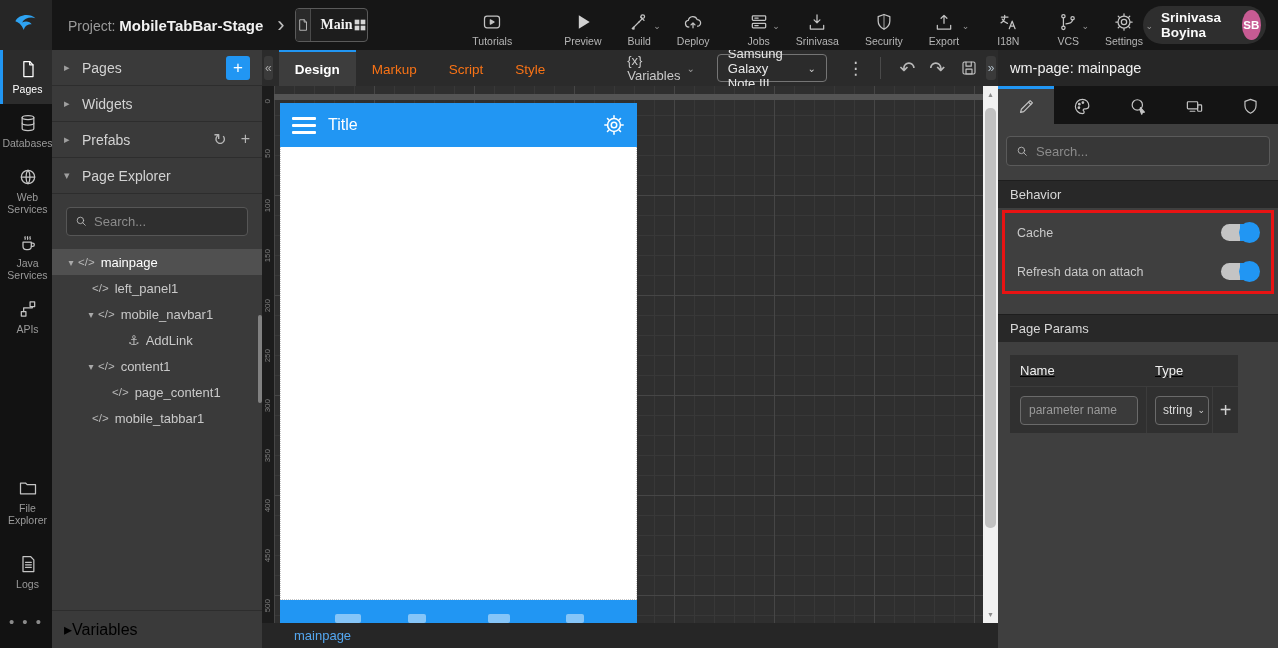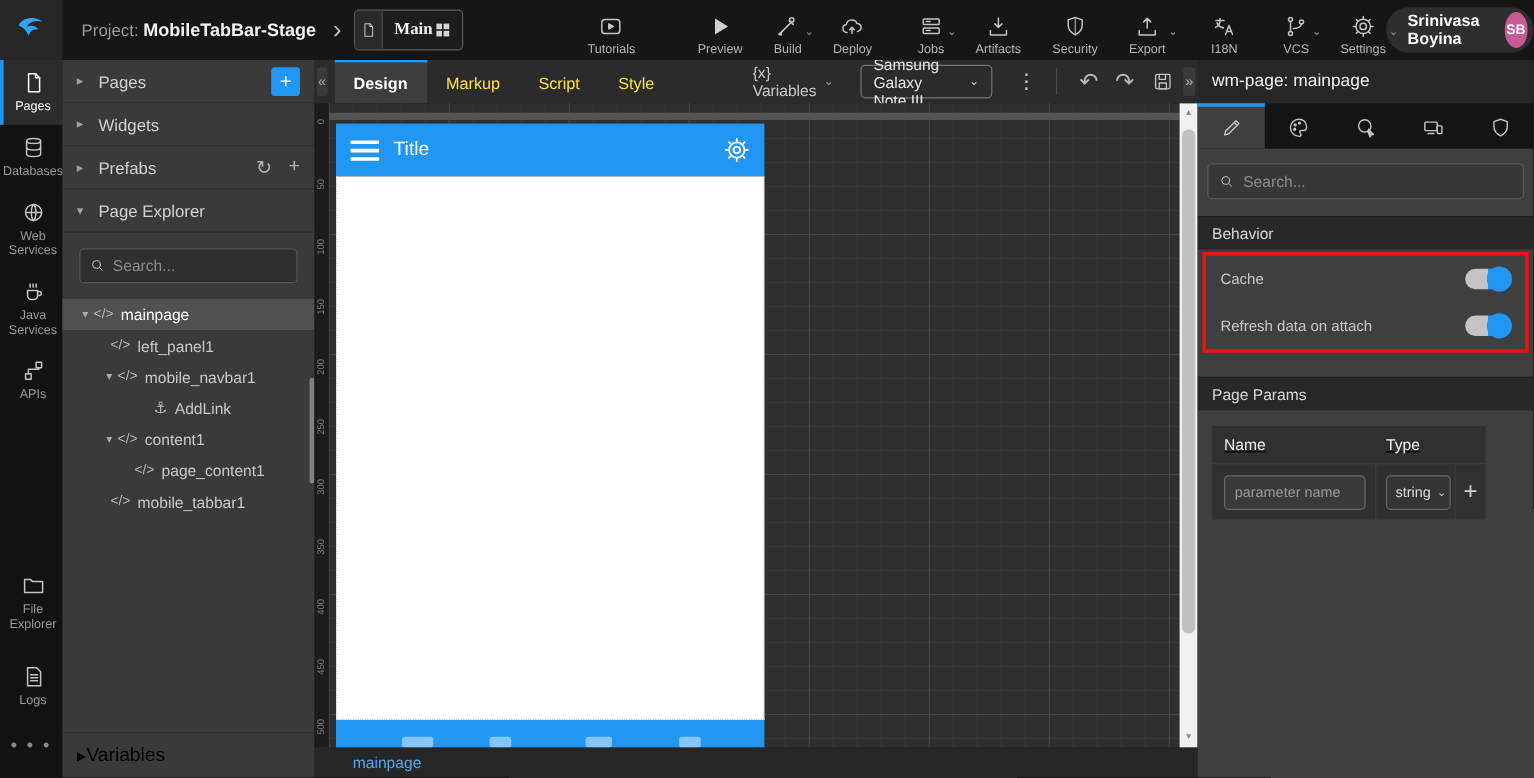--- a/index.html
+++ b/index.html
@@ -17,21 +17,21 @@
   .page-sel { height:34px; width:196px; border:1px solid #5a5a5a; border-radius:4px; background:#1d1d1d;
     display:flex; align-items:center; overflow:hidden; }
   .page-sel .doc { width:30px; height:100%; display:flex; align-items:center; justify-content:center; border-right:1px solid #4a4a4a; background:#2a2a2a; }
   .page-sel .pname { flex:1; padding-left:10px; color:#f2f2f2; font-size:14px; font-weight:bold;font-family:Liberation Serif, serif; }
   .page-sel .grid4 { margin-right:8px; }
   .tools { display:flex; align-items:flex-start; margin-left:52px; }
   .tool { display:flex; flex-direction:column; align-items:center; gap:3px; color:#b5b5b5; font-size:10.5px;
     padding-top:9px; position:relative; cursor:pointer; white-space:nowrap; }
   .tool .chev { position:absolute; right:-10px; top:18px; font-size:9px; color:#9a9a9a; }
   .t-gap-lg { margin-left:52px; } .t-gap-md { margin-left:38px; } .t-gap-sm { margin-left:26px; }
-  .userpill { margin-left:auto; margin-right:0; height:38px; border-radius:19px; background:#2e2e2e;
+  .userpill { margin-left:auto; margin-right:12px; height:38px; border-radius:19px; background:#2e2e2e;
     display:flex; align-items:center; gap:10px; padding:0 5px 0 18px; }
   .userpill .uname { color:#fafafa; font-size:13.5px; font-weight:bold; }
   .avatar { width:30px; height:30px; border-radius:50%; display:flex; align-items:center; justify-content:center;
     color:#fff; font-size:11.5px; font-weight:bold; }
 
   
   .main { display:flex; height:598px; }
 
   
   .rail { width:52px; background:#121212; display:flex; flex-direction:column; flex:none; }
@@ -61,21 +61,21 @@
   .trow .glyph { color:#b9b9b9; font-size:11.5px; margin-right:6px; flex:none; }
   .trow.sel { background:#505050; color:#fff; }
   .exp-scrollthumb { position:absolute; right:0; top:265px; width:4px; height:88px; background:#9a9a9a; border-radius:2px; opacity:.75; }
   .exp-bottom { margin-top:auto; border-top:1px solid #2d2d2d; height:38px; display:flex; align-items:center; padding:0 12px; cursor:pointer; }
 
   
   .center { flex:1; display:flex; flex-direction:column; min-width:0; }
   .ctoolbar { height:36px; background:#2b2b2b; display:flex; align-items:center; flex:none; }
   .collapse-btn { width:16px; height:24px; margin:0 6px 0 2px; background:#3a3a3a; border-radius:3px; color:#a9a9a9;
     font-size:12px; display:flex; align-items:center; justify-content:center; cursor:pointer; }
-  .ctab { height:36px; padding:0 16px; display:flex; align-items:center; color:#fde047; font-size:13.5px;
+  .ctab { height:36px; padding:0 16px; display:flex; align-items:center; color:#f97316; font-size:13.5px;
     border-top:2px solid transparent; cursor:pointer; }
   .ctab.active { background:#3d3d3d; color:#fff; border-top-color:#2196f3; font-weight:bold; }
   .vars-btn { margin-left:66px; color:#c9c9c9; font-size:13px; display:flex; align-items:center; gap:6px; cursor:pointer; }
   .vars-btn .chev { font-size:10px; color:#9a9a9a; }
   .device-sel { margin-left:22px; height:28px; border:1px solid #757575; border-radius:4px; background:#2b2b2b;
     display:flex; align-items:center; gap:10px; padding:0 10px; color:#e8e8e8; font-size:13px; cursor:pointer; }
   .device-sel .chev { font-size:10px; color:#cfcfcf; }
   .morev { margin-left:16px; color:#c9c9c9; font-size:17px; letter-spacing:0; cursor:pointer; padding:0 4px; }
   .vdiv { width:1px; height:22px; background:#4a4a4a; margin:0 12px; }
   .hbtn { color:#b9b9b9; font-size:19px; margin:0 7px; cursor:pointer; line-height:1; }
@@ -220,21 +220,21 @@
           <path d="M7 7.2h4M7 16.2h4"></path>
         </svg>
       <span>Jobs</span>
       <i class="chev">⌄</i>
     </div>
     <div class="tool t-gap-sm">
       <svg width="20" height="20" viewBox="0 0 24 24" class="ic">
           <path d="M12 3.5V13m0 0l-3.5-3.5M12 13l3.5-3.5"></path>
           <path d="M4 16v4.5h16V16"></path>
         </svg>
-      <span>Artifacts</span>
+      <span>Srinivasa</span>
     </div>
     <div class="tool t-gap-sm">
       <svg width="20" height="20" viewBox="0 0 24 24" class="ic">
           <path d="M12 3l7 2.5v5.2c0 4.4-3 7.9-7 9.8-4-1.9-7-5.4-7-9.8V5.5z"></path>
           <path d="M12 3v17.5" stroke-width="1"></path>
         </svg>
       <span>Security</span>
     </div>
     <div class="tool t-gap-sm">
       <svg width="20" height="20" viewBox="0 0 24 24" class="ic">

